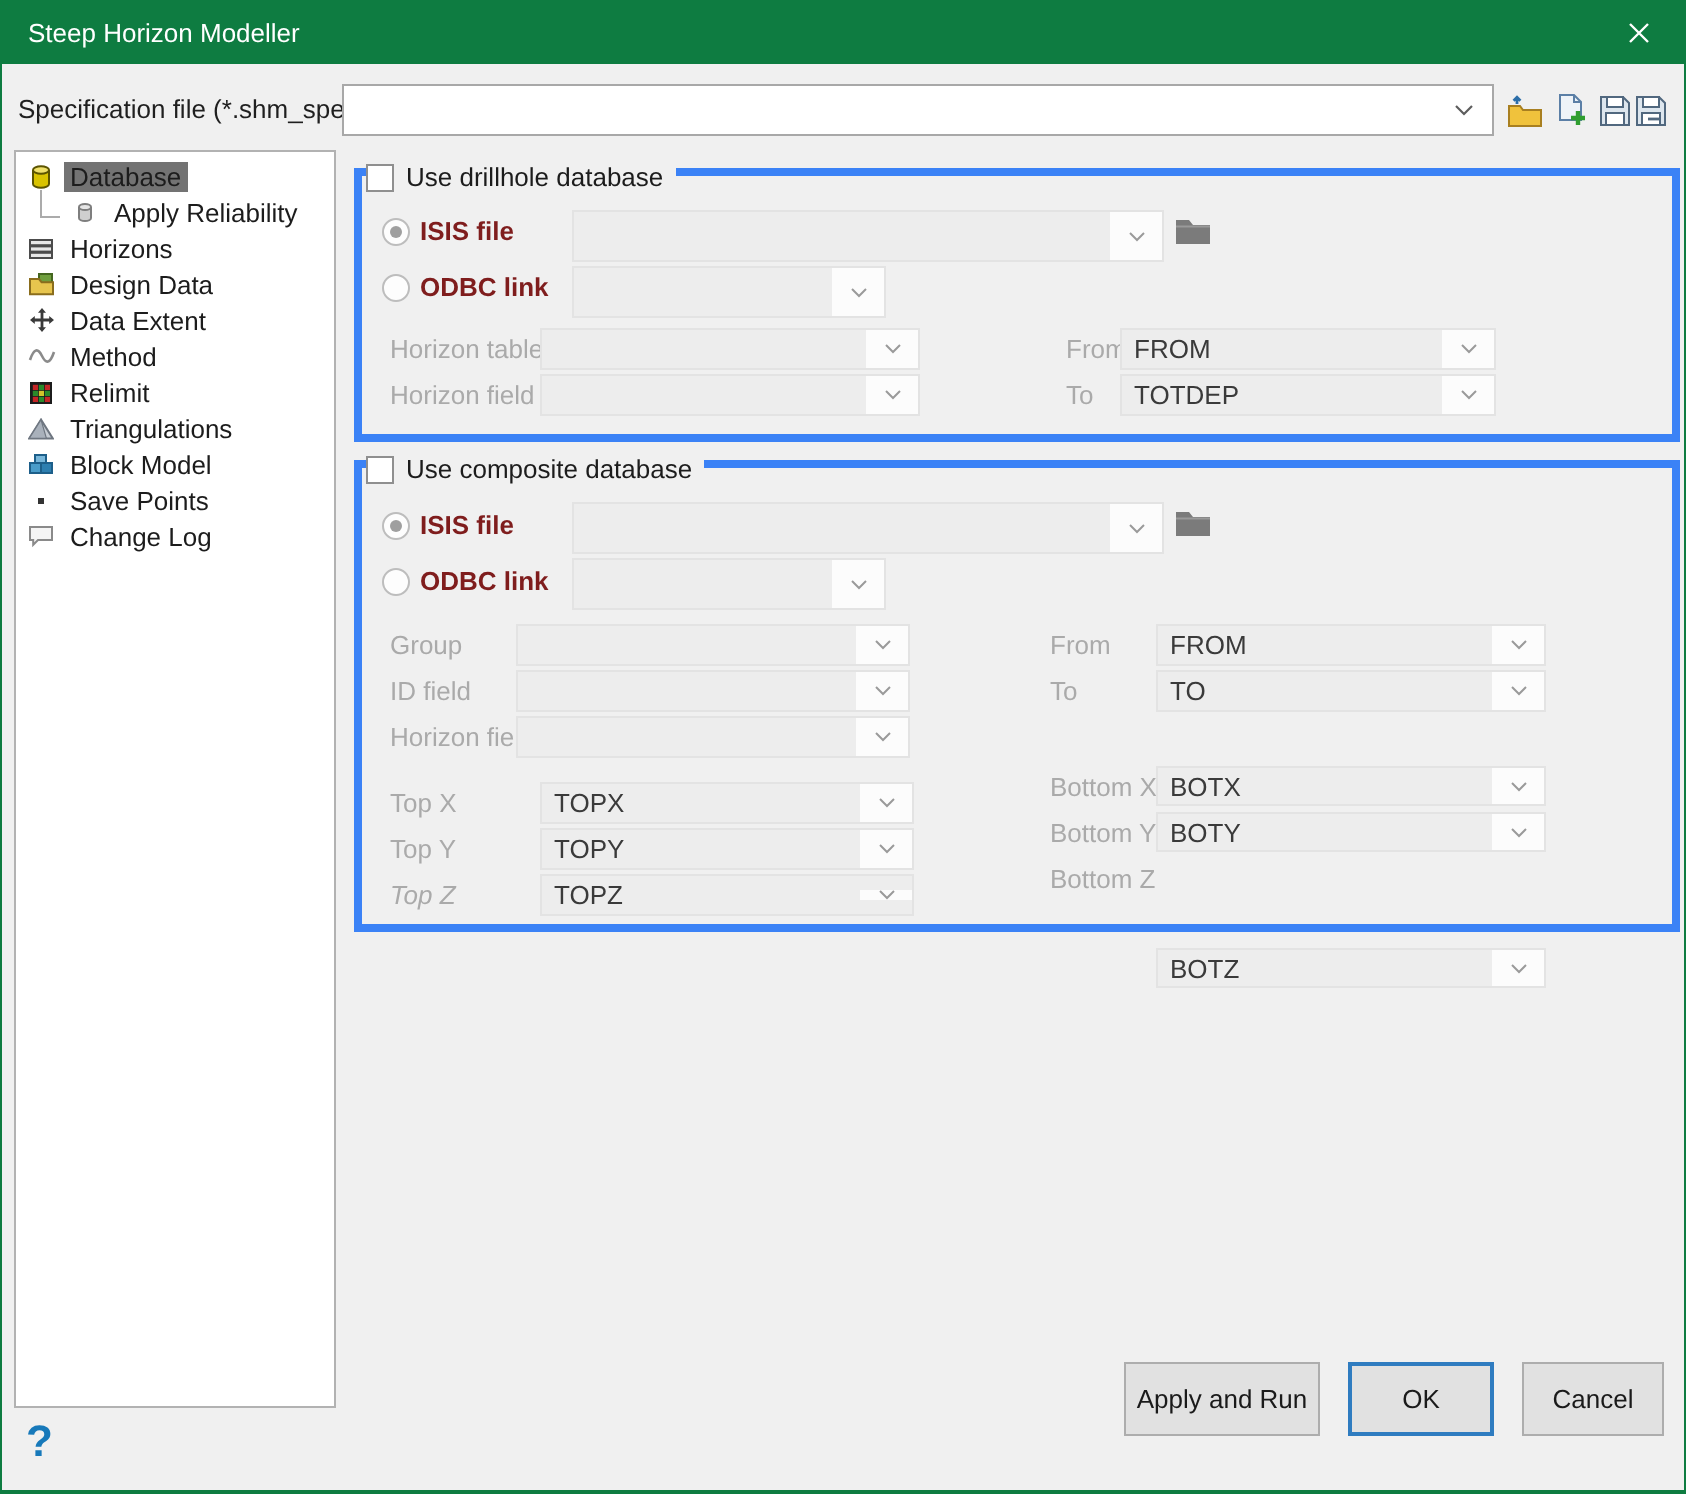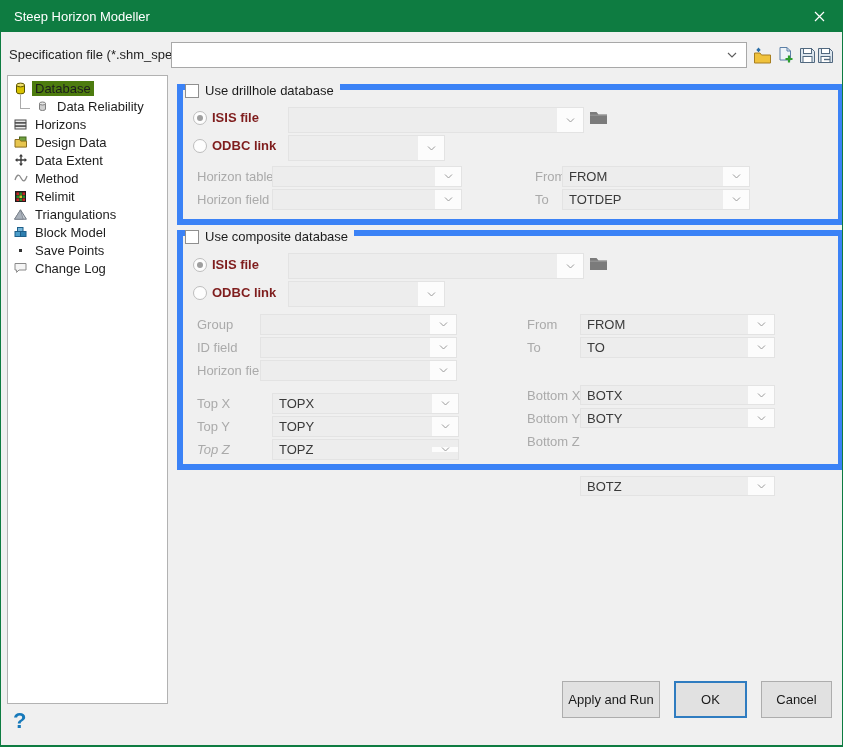--- a/index.html
+++ b/index.html
@@ -20,26 +20,26 @@
   .spec-combo .chev{margin-right:9px;display:flex;}
   .tool-btn{position:absolute;top:44px;width:21px;height:20px;display:flex;align-items:center;
     justify-content:center;cursor:pointer;}
   
   .tree{position:absolute;left:6px;top:74px;width:161px;height:629px;background:#fff;
     border:1px solid #b2b2b2;box-sizing:border-box;padding-top:3px;overflow:hidden;}
   .tree-item{height:18px;display:flex;align-items:center;padding-left:5px;gap:4px;
     cursor:pointer;white-space:nowrap;}
   .tree-item .ico{width:15px;display:flex;justify-content:center;align-items:center;}
   .tree-label{padding:0 3px;color:#1c1c1c;}
-  .tree-label.sel{background:#4d7c0f;}
+  .tree-label.sel{background:#737373;}
   .tree-item.child{padding-left:12px;}
   .connector{width:9px;height:13px;border-left:1px solid #ababab;border-bottom:1px solid #ababab;
     margin-top:-9px;margin-right:1px;}
   
-  .group-box{position:absolute;border:6px solid #3b82f6;}
+  .group-box{position:absolute;border:4px solid #3b82f6;}
   .group-caption{position:absolute;top:-9px;left:2px;background:#f0f0f0;display:flex;
     align-items:center;gap:6px;height:19px;padding-right:6px;}
   .checkbox{width:14px;height:14px;background:#fff;border:1px solid #8f8f8f;
     box-sizing:border-box;cursor:pointer;flex:none;}
   .cap-text{color:#1c1c1c;}
   
   .radio{position:absolute;width:14px;height:14px;border-radius:50%;background:#fdfdfd;
     border:1px solid #bdbdbd;box-sizing:border-box;cursor:pointer;}
   .radio.on::after{content:"";position:absolute;left:3px;top:3px;width:6px;height:6px;
     border-radius:50%;background:#9f9f9f;}
@@ -123,21 +123,21 @@
       <span class="tree-label sel">Database</span>
     </div>
     <div class="tree-item child">
       <span class="connector"></span>
       <span class="ico">
         <svg width="9" height="11" viewBox="0 0 9 11">
           <path d="M1.5 2.5 v5.5 a3 1.5 0 0 0 6 0 v-5.5" fill="#cfcfcf" stroke="#7e7e7e"></path>
           <ellipse cx="4.5" cy="2.5" rx="3" ry="1.5" fill="#e6e6e6" stroke="#7e7e7e"></ellipse>
         </svg>
       </span>
-      <span class="tree-label">Data Reliability</span>
+      <span class="tree-label">Apply Reliability</span>
     </div>
     <div class="tree-item">
       <span class="ico">
         <svg width="13" height="11" viewBox="0 0 13 11">
           <g fill="#e8e8e8" stroke="#4c4c4c">
             <rect x="1" y="1" width="11" height="2.6"></rect>
             <rect x="1" y="4.2" width="11" height="2.6"></rect>
             <rect x="1" y="7.4" width="11" height="2.6"></rect>
           </g>
         </svg>

